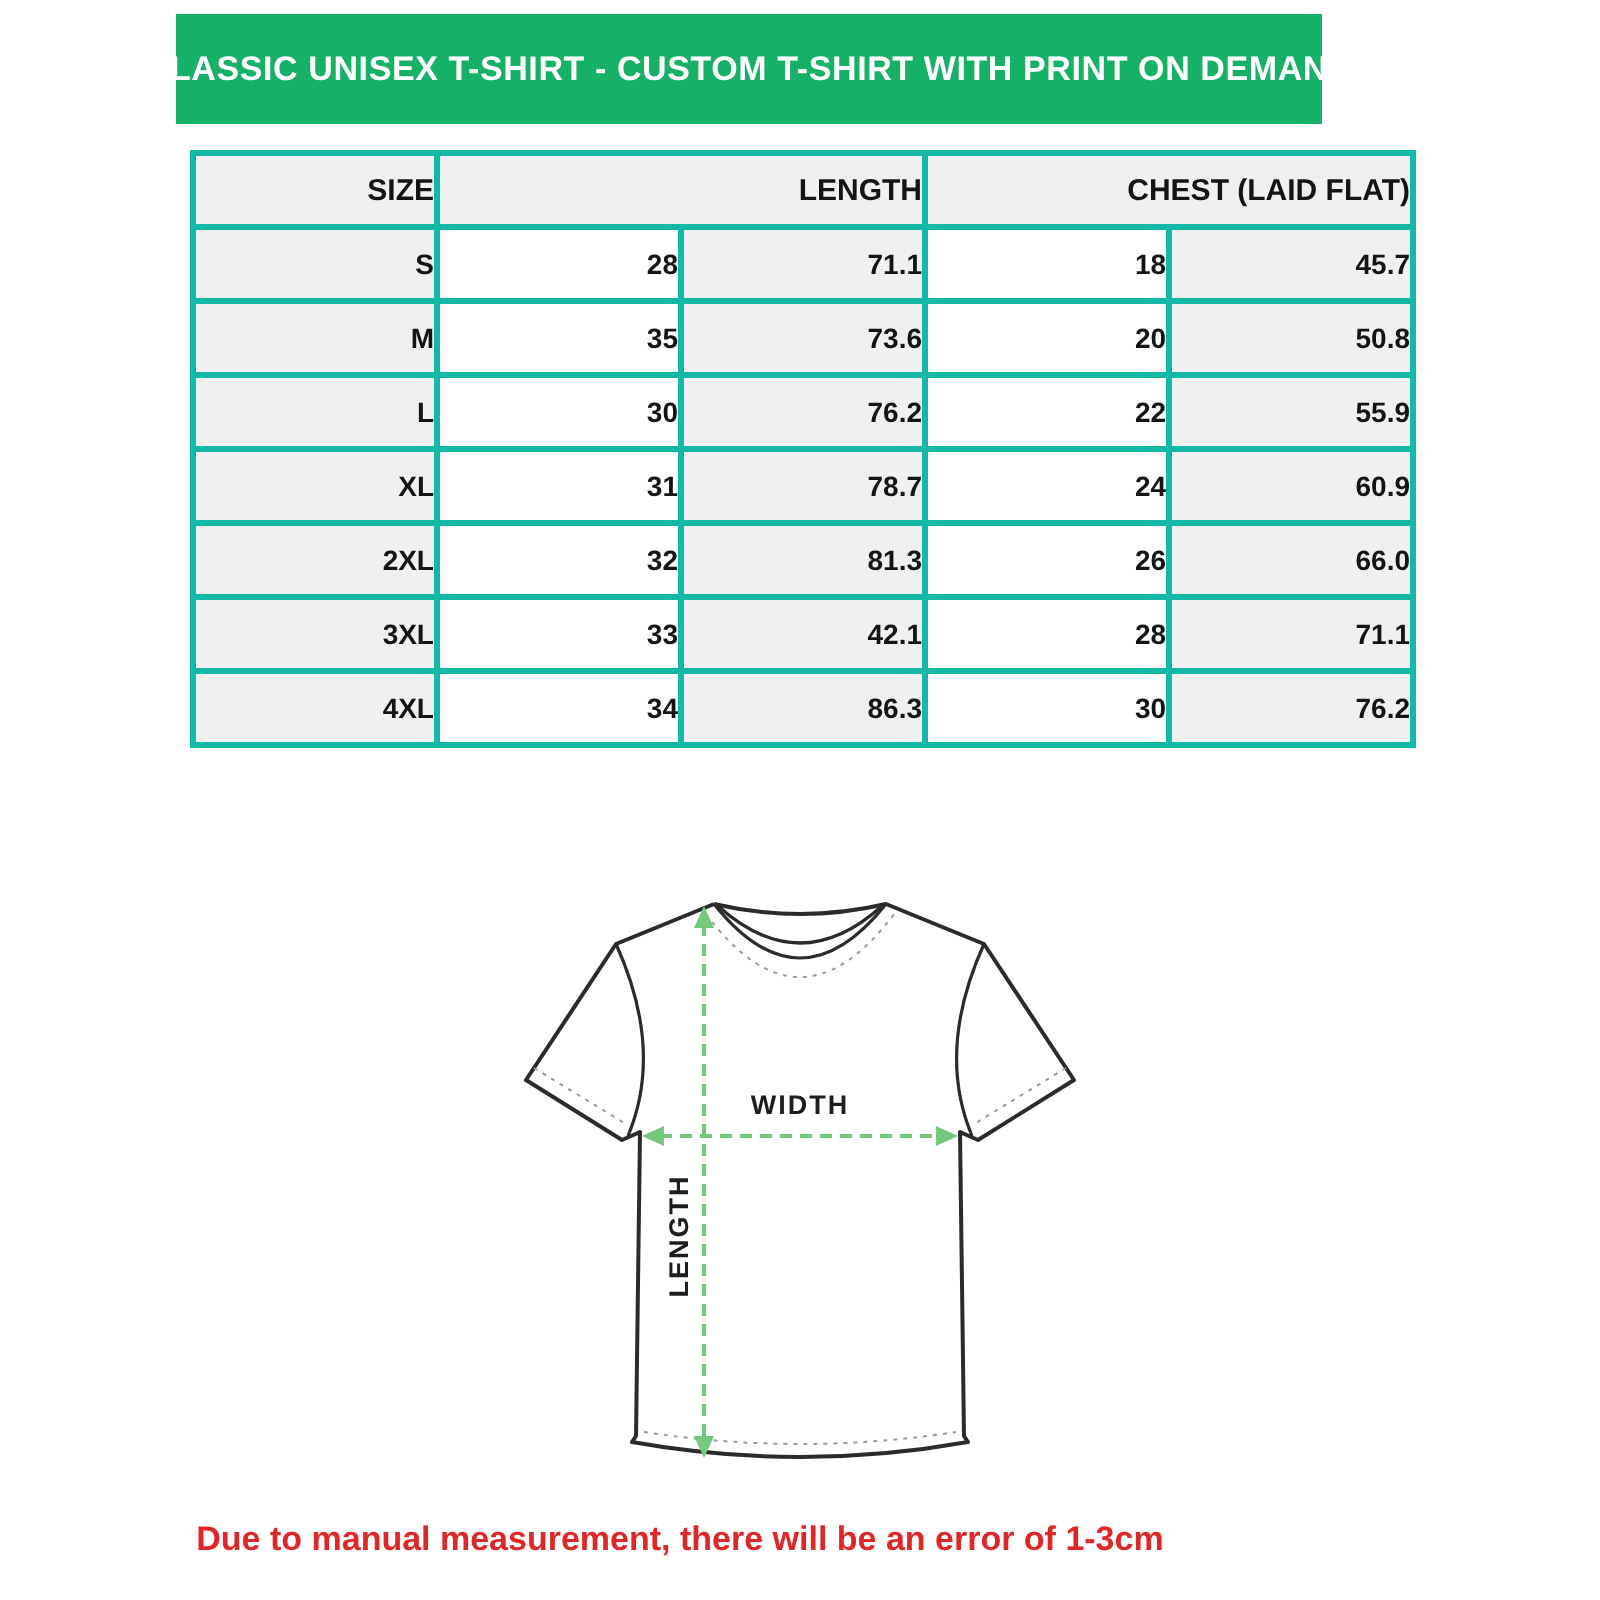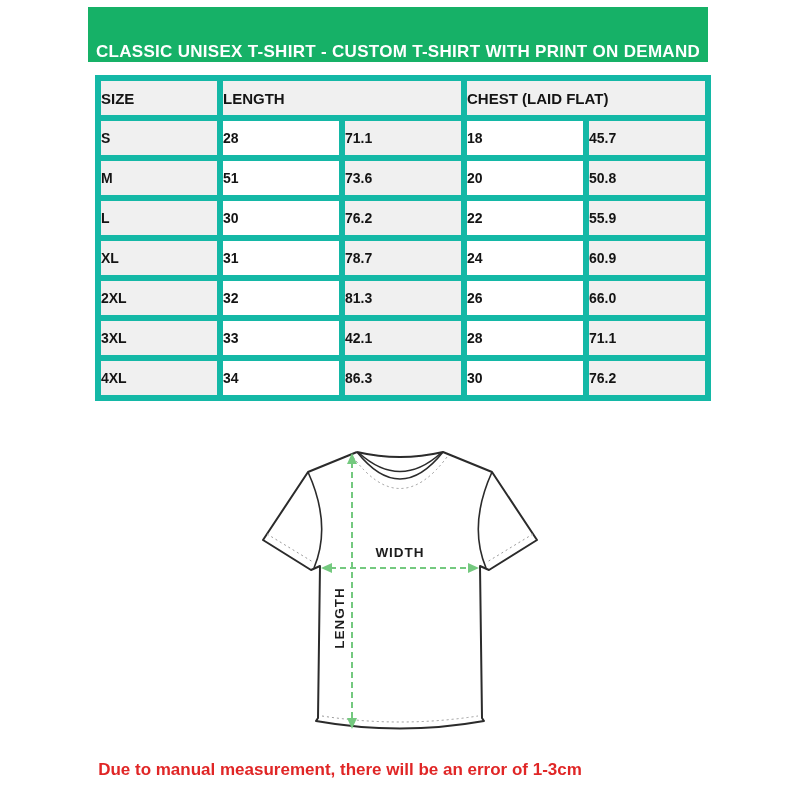--- a/index.html
+++ b/index.html
@@ -2,34 +2,34 @@
 <html><head>
 <meta charset="utf-8">
 <style>
   html,body{margin:0;padding:0;background:#ffffff;}
   #page{
     position:relative;width:800px;height:800px;background:#ffffff;overflow:hidden;
     font-family:"Liberation Sans", sans-serif;
   }
   
   .banner{
-    position:absolute;left:88px;top:7px;width:620px;height:55px;
+    position:absolute;left:88px;top:7px;width:573px;height:55px;
     background:#16b167;color:#ffffff;
-    display:flex;align-items:flex-end;justify-content:center;
+    display:flex;align-items:center;justify-content:center;
     font-weight:700;font-size:17px;letter-spacing:.3px;white-space:nowrap;
   }
   
   .table-wrap{position:absolute;left:95px;top:75px;}
   table.size-chart{
     border-collapse:collapse;table-layout:fixed;width:610px;
     border:2px solid #3a3a3a;
   }
   table.size-chart col{width:122px;}
   table.size-chart th, table.size-chart td{
-    border:6px solid #14b8a6;height:34px;text-align:left;vertical-align:middle;
+    border:3px solid #14b8a6;height:34px;text-align:right;vertical-align:middle;
     color:#141414;background:#ffffff;padding:0;
   }
   table.size-chart th{font-size:15px;font-weight:700;background:#f0f0f0;}
   table.size-chart td{font-size:14px;font-weight:700;}
   table.size-chart td:nth-child(1),
   table.size-chart td:nth-child(3),
   table.size-chart td:nth-child(5){background:#f0f0f0;}
   
   .diagram{position:absolute;left:250px;top:440px;width:300px;height:310px;}
   .outline{fill:#ffffff;stroke:#2b2b2b;stroke-width:2;stroke-linejoin:round;}
@@ -72,21 +72,21 @@
       <tbody>
         <tr>
           <td>S</td>
           <td>28</td>
           <td>71.1</td>
           <td>18</td>
           <td>45.7</td>
         </tr>
         <tr>
           <td>M</td>
-          <td>51</td>
+          <td>35</td>
           <td>73.6</td>
           <td>20</td>
           <td>50.8</td>
         </tr>
         <tr>
           <td>L</td>
           <td>30</td>
           <td>76.2</td>
           <td>22</td>
           <td>55.9</td>

